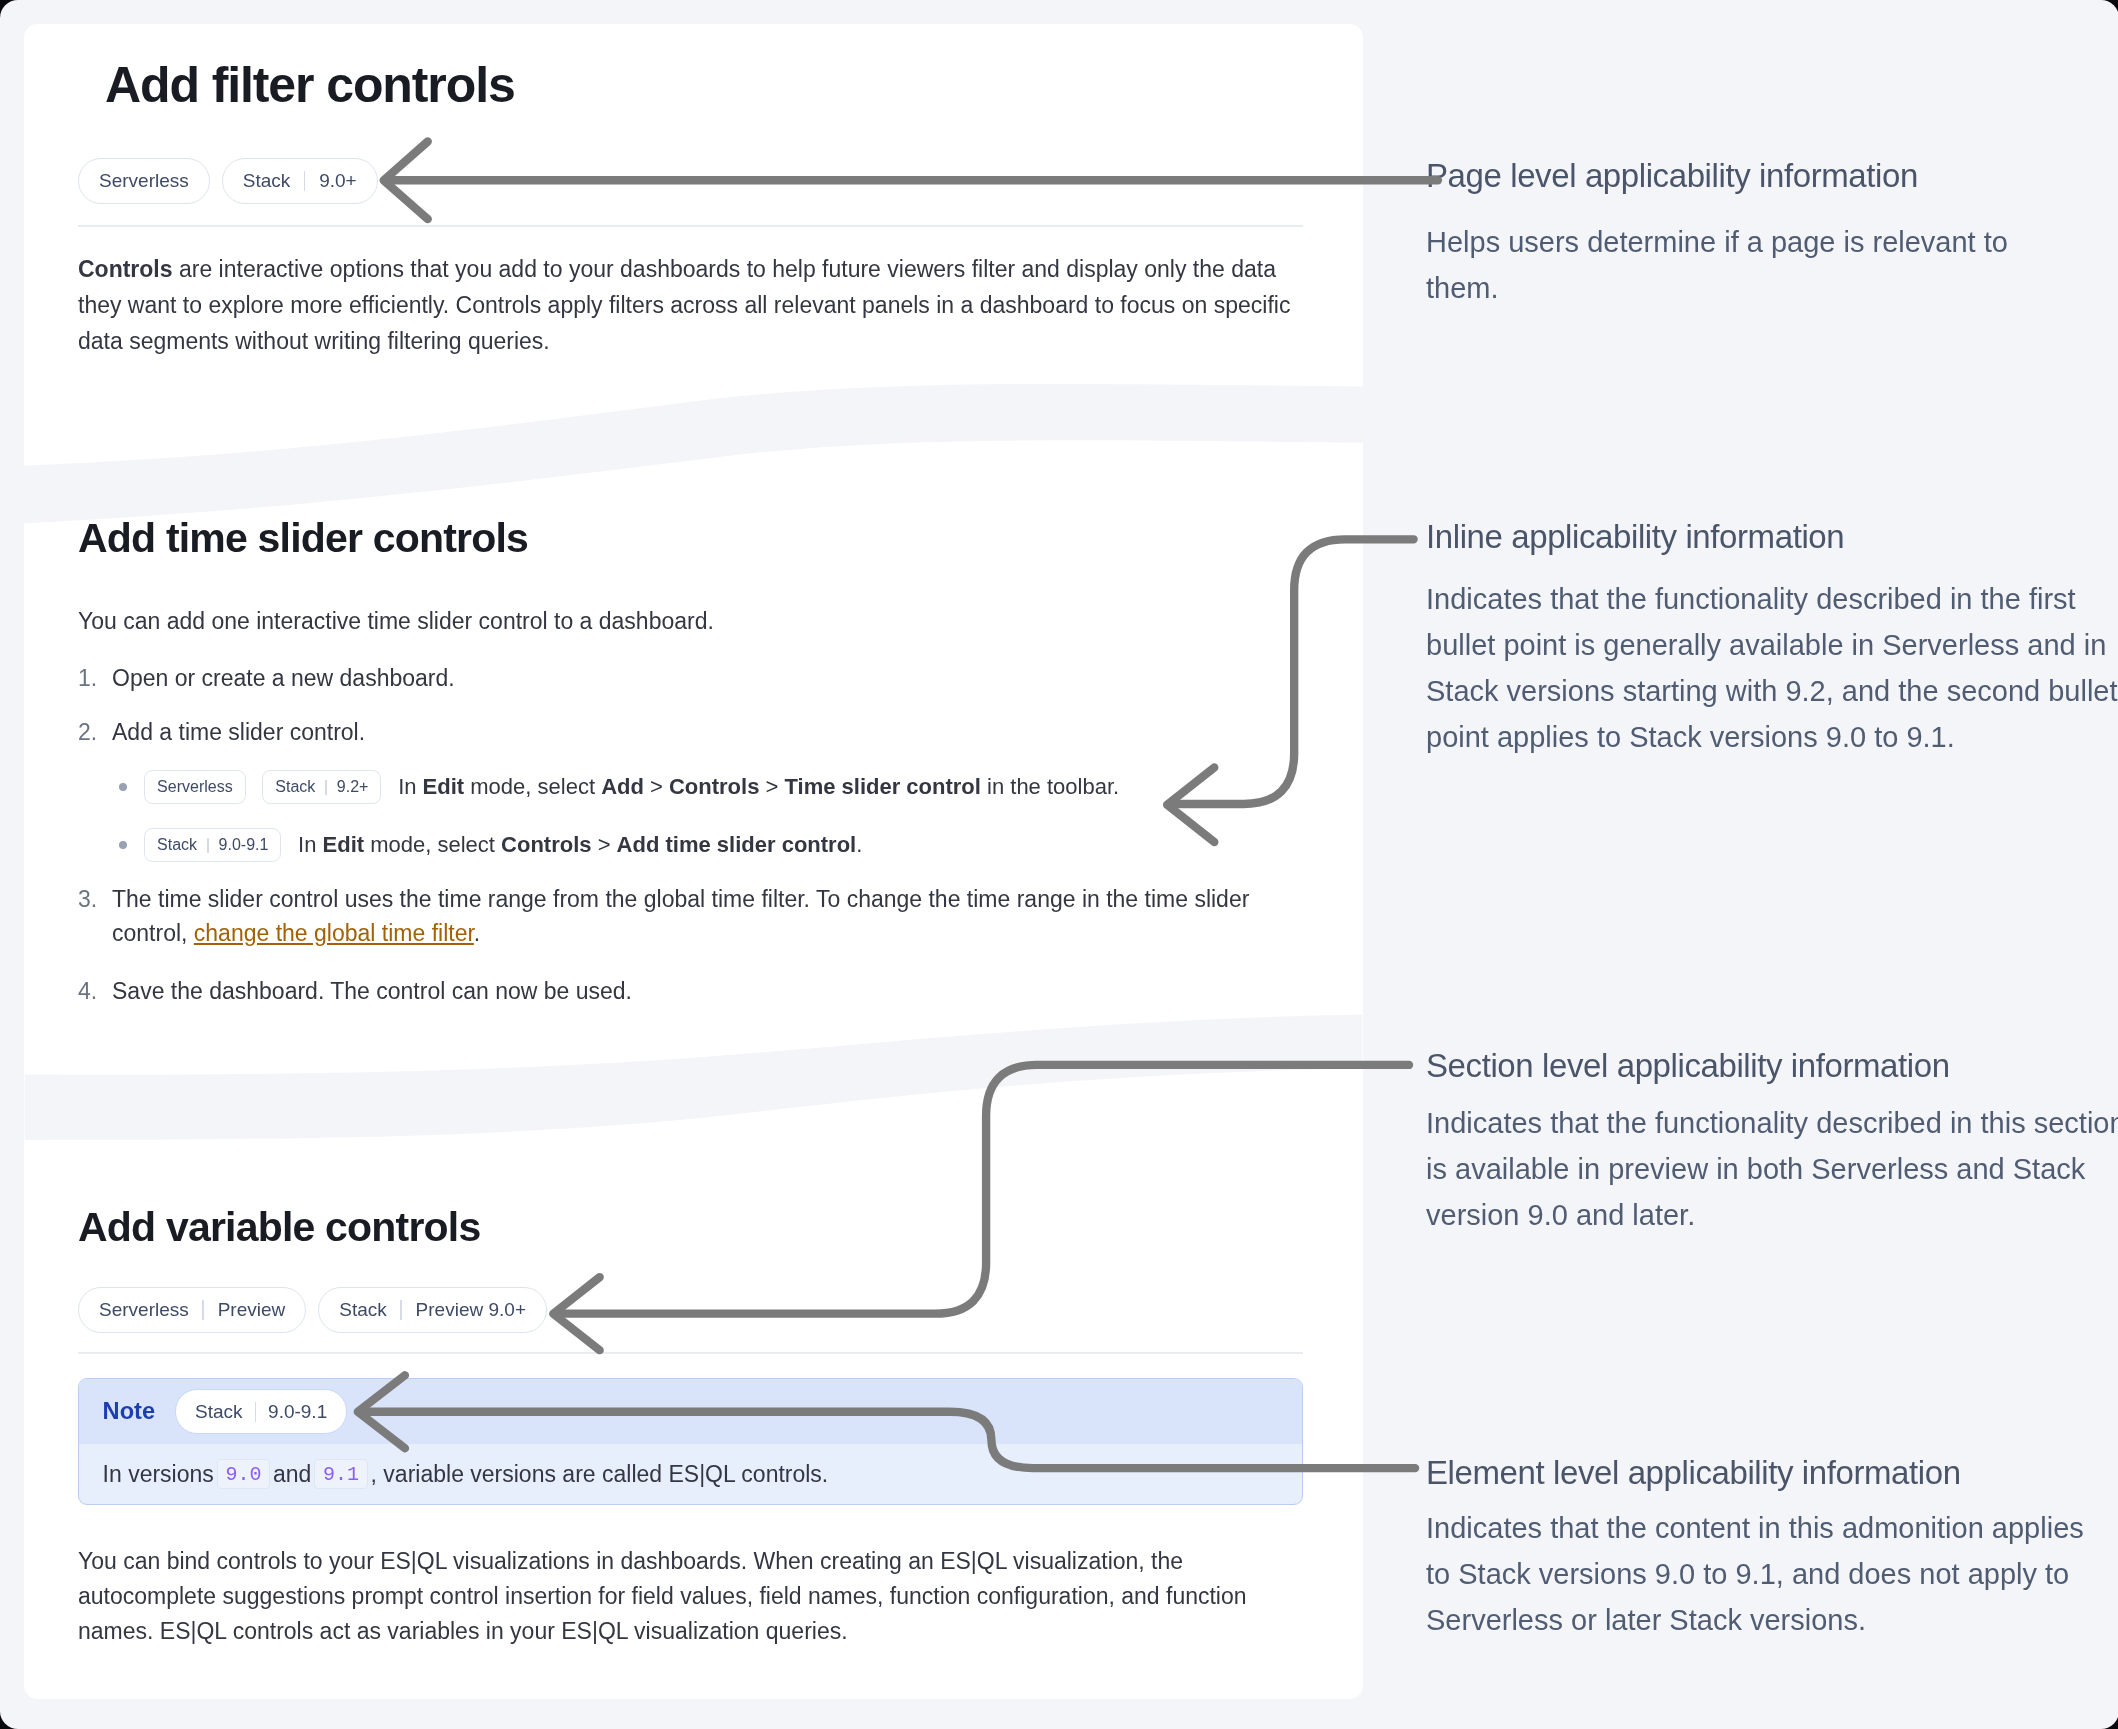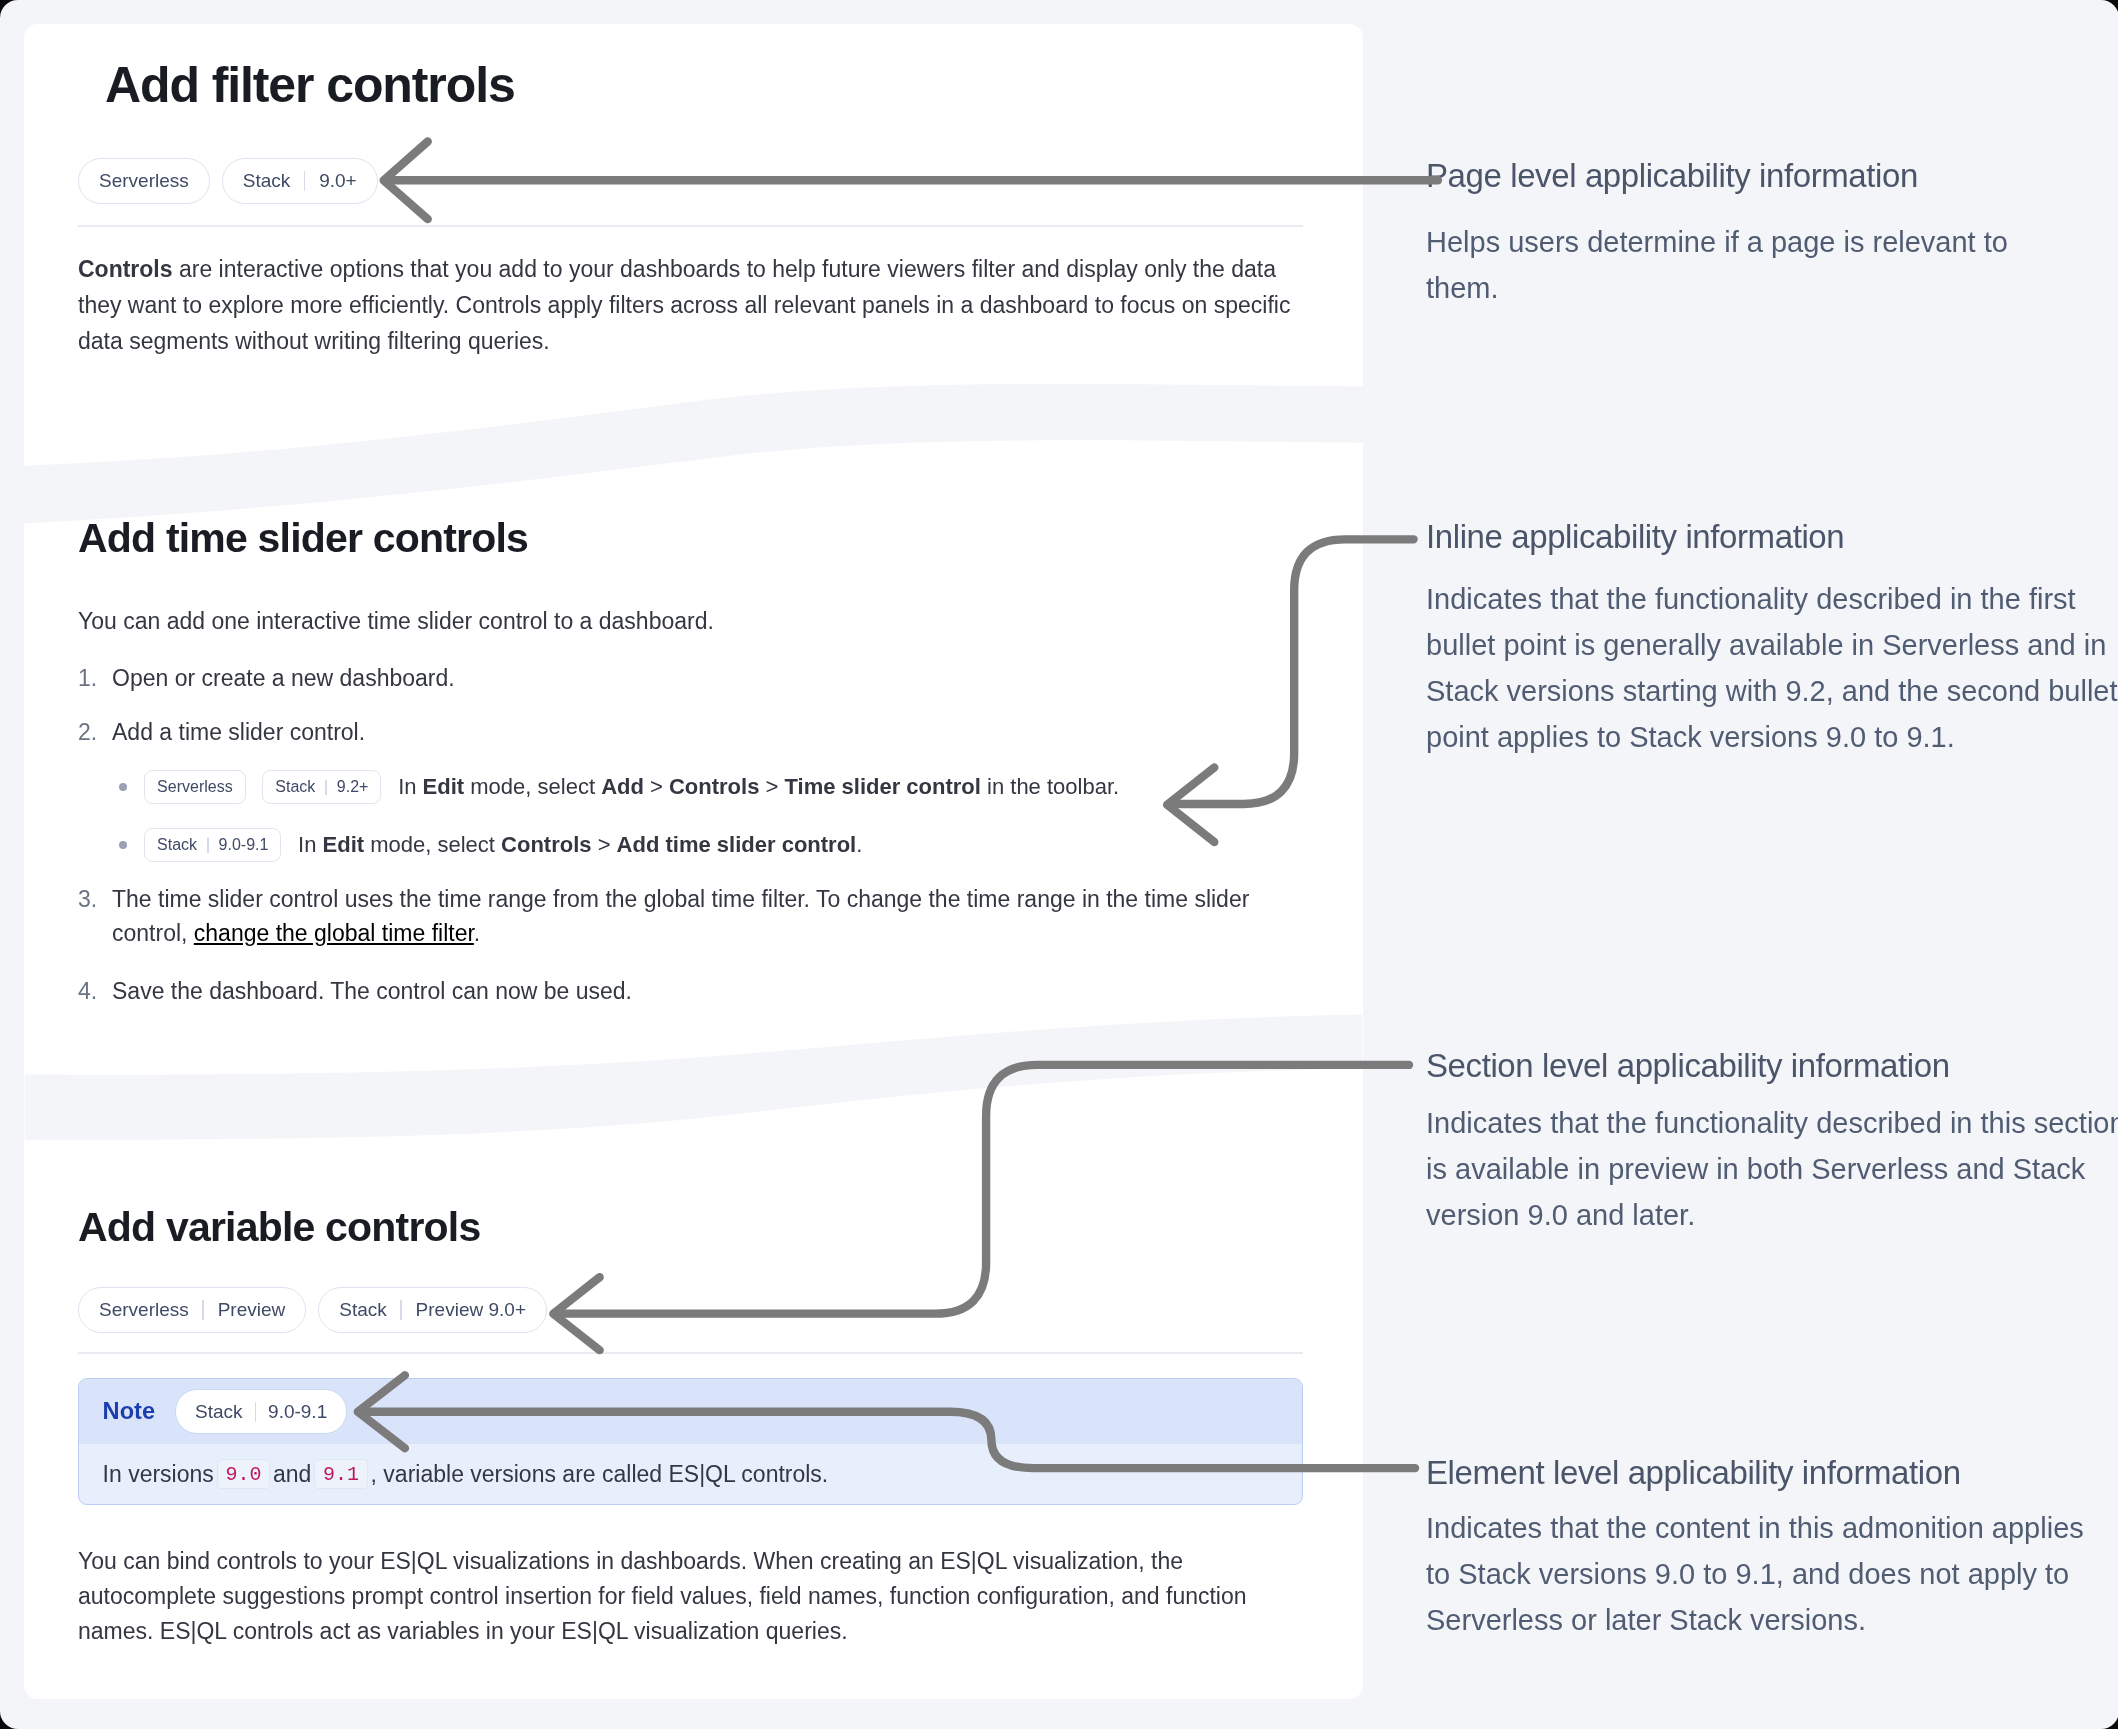--- a/index.html
+++ b/index.html
@@ -20,26 +20,26 @@
   .badge-note{display:inline-flex;align-items:center;gap:12px;height:43px;padding:0 19px;background:#fff;
     border:1.5px solid #c9d8f3;border-radius:22px;font-size:19px;color:#3e4a66;white-space:nowrap;}
   .bdiv{width:1.5px;height:20px;background:#d5dce8;}
   .bdiv-sm{width:1.5px;height:15px;background:#d5dce8;}
   .hr{height:1.5px;background:#e8ebf2;}
   .olrow{display:flex;align-items:flex-start;font-size:23px;color:#343741;line-height:34px;}
   .olnum{color:#6a7382;margin-right:9px;min-width:25px;}
   .bullet-row{display:flex;align-items:center;gap:16.7px;font-size:22px;color:#343741;white-space:nowrap;}
   .disc{width:8.4px;height:8.4px;border-radius:50%;background:#99a1b3;flex:0 0 auto;}
   .b{font-weight:700;}
-  .link{color:#000000;text-decoration:underline;cursor:pointer;}
+  .link{color:#a16207;text-decoration:underline;cursor:pointer;}
   .note{background:#e7eefc;border:1.5px solid #b9cef2;border-radius:9px;overflow:hidden;text-align:center;}
   .note-head{height:65px;background:#d9e4fb;display:flex;align-items:center;gap:20px;padding-left:23.6px;}
   .note-title{font-size:23.6px;font-weight:700;color:#1d3fae;}
   .note-body{height:60px;display:flex;align-items:center;padding-left:23.6px;font-size:23px;color:#343741;}
-  .code{font-family:"Liberation Mono","DejaVu Sans Mono",monospace;font-size:20px;color:#be185d;
+  .code{font-family:"Liberation Mono","DejaVu Sans Mono",monospace;font-size:20px;color:#8b5cf6;
     background:#eef2fa;border:1.5px solid #dfe5f2;border-radius:4.6px;padding:2.3px 7.6px;margin:0 3px;}
   .ann-h{font-size:33px;font-weight:400;color:#4b5569;letter-spacing:-0.4px;}
   .ann-b{font-size:29px;line-height:46px;color:#505c72;}
   svg{display:block;}
 </style>
 </head>
 <body>
 
 <div class="stage">
 <div class="panel">

